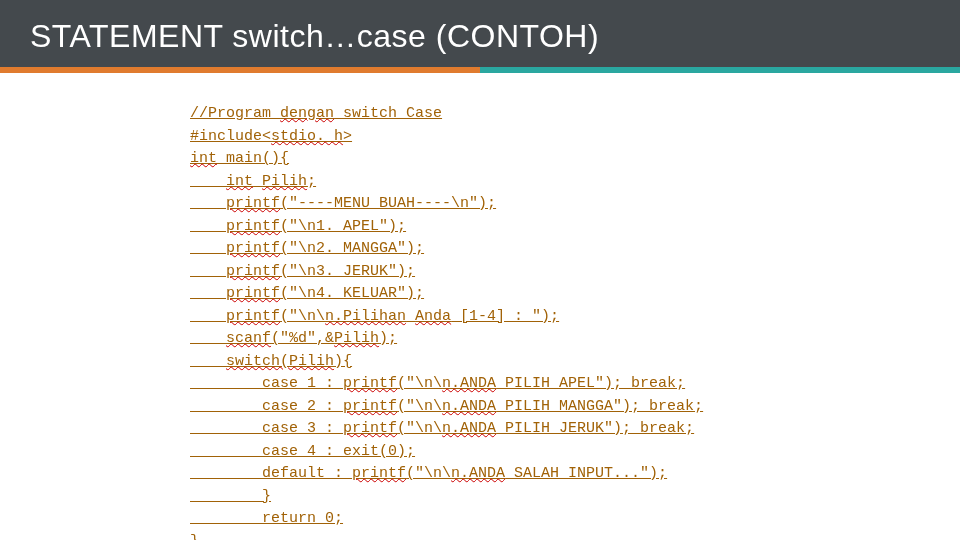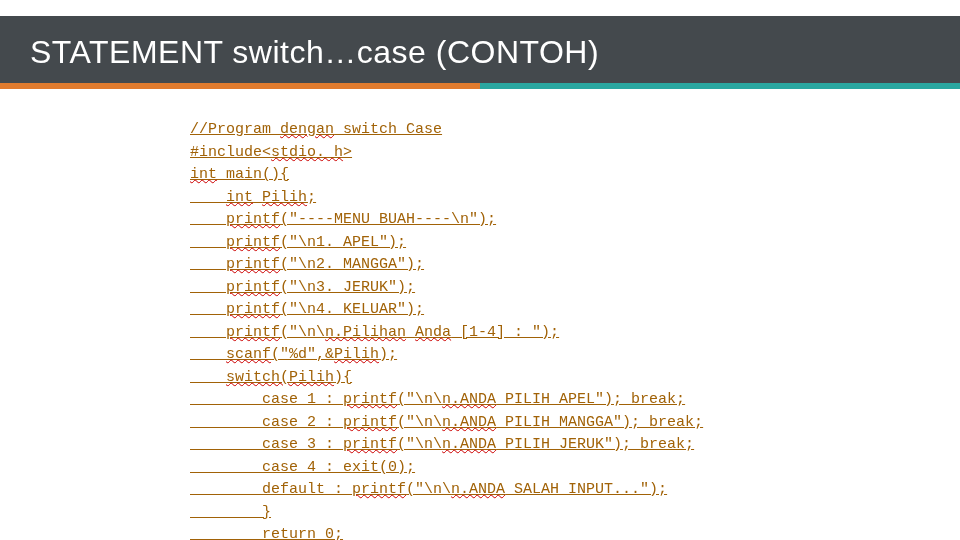--- a/index.html
+++ b/index.html
@@ -6,21 +6,20 @@
   body {
     width: 960px;
     height: 540px;
     background: #ffffff;
     font-family: Arial, Helvetica, sans-serif;
     overflow: hidden;
   }
   .header {
     background: #44494d;
     padding: 18px 30px 12px 30px;
-    margin-top: 16px;
   }
   .title {
     color: #ffffff;
     font-size: 32px;
     font-weight: 400;
     letter-spacing: 0.5px;
   }
   .underline-bar {
     display: flex;
     height: 6px;

